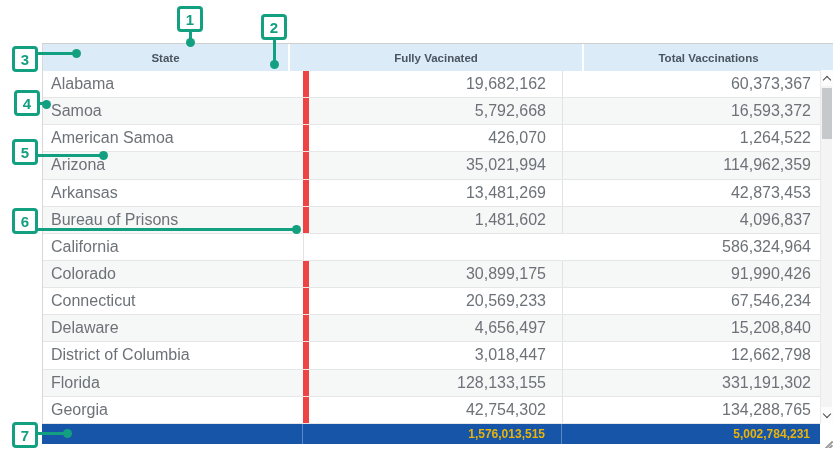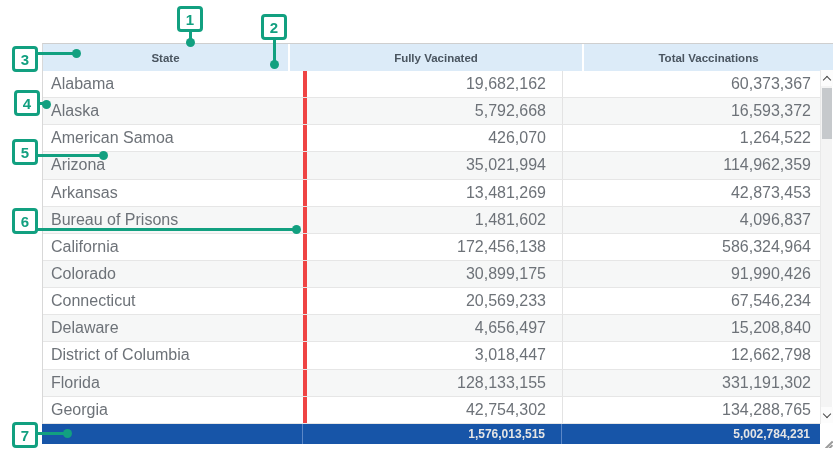--- a/index.html
+++ b/index.html
@@ -21,27 +21,27 @@
       font-size:11.5px;font-weight:700;color:var(--header-text);}
   .th-state{width:245px;}
   .th-fully{width:294px;border-left:2px solid #fff;}
   .th-total{flex:1;border-left:2px solid #fff;}
 
   .tbody{position:relative;width:778px;}
   .trow{display:flex;height:27.15px;background:#fff;border-bottom:1px solid #e6e6e6;}
   .trow.alt{background:#f6f7f7;}
   .cell{display:flex;align-items:center;font-size:16px;color:var(--body-text);}
   .c-state{width:260px;padding-left:8px;}
-  .c-fully{width:259px;justify-content:flex-end;padding-right:16px;border-left:4px solid #ef4444;}
+  .c-fully{width:259px;justify-content:flex-end;padding-right:16px;border-left:6px solid #ef4444;}
   .c-total{flex:1;justify-content:flex-end;padding-right:10px;border-left:1px solid #e3e3e3;}
 
   
   .total-row{position:absolute;left:42px;top:424px;width:778px;height:20px;
              background:var(--total-blue);display:flex;}
-  .tcell{display:flex;align-items:center;font-size:12px;font-weight:700;color:#e5e5e5;}
+  .tcell{display:flex;align-items:center;font-size:12px;font-weight:700;color:#eab308;}
   .t-state{width:260px;}
   .t-fully{width:259px;justify-content:flex-end;padding-right:16px;border-left:1px solid #5b87c7;}
   .t-total{flex:1;justify-content:flex-end;padding-right:10px;border-left:1px solid #5b87c7;}
 
   
   .scrollbar{position:absolute;left:820px;top:70px;width:12px;height:353px;
              background:#f4f4f4;border-left:1px solid #e9e9e9;}
   .sb-btn{position:absolute;left:0;width:12px;height:16px;background:#fcfcfc;
           display:flex;align-items:center;justify-content:center;}
   .sb-up{top:0;}
@@ -77,21 +77,21 @@
       <div class="th th-fully">Fully Vacinated</div>
       <div class="th th-total">Total Vaccinations</div>
     </div>
     <div class="tbody">
         <div class="trow">
           <div class="cell c-state">Alabama</div>
           <div class="cell c-fully">19,682,162</div>
           <div class="cell c-total">60,373,367</div>
         </div>
         <div class="trow alt">
-          <div class="cell c-state">Alaska</div>
+          <div class="cell c-state">Samoa</div>
           <div class="cell c-fully">5,792,668</div>
           <div class="cell c-total">16,593,372</div>
         </div>
         <div class="trow">
           <div class="cell c-state">American Samoa</div>
           <div class="cell c-fully">426,070</div>
           <div class="cell c-total">1,264,522</div>
         </div>
         <div class="trow alt">
           <div class="cell c-state">Arizona</div>
@@ -103,21 +103,20 @@
           <div class="cell c-fully">13,481,269</div>
           <div class="cell c-total">42,873,453</div>
         </div>
         <div class="trow alt">
           <div class="cell c-state">Bureau of Prisons</div>
           <div class="cell c-fully">1,481,602</div>
           <div class="cell c-total">4,096,837</div>
         </div>
         <div class="trow">
           <div class="cell c-state">California</div>
-          <div class="cell c-fully">172,456,138</div>
           <div class="cell c-total">586,324,964</div>
         </div>
         <div class="trow alt">
           <div class="cell c-state">Colorado</div>
           <div class="cell c-fully">30,899,175</div>
           <div class="cell c-total">91,990,426</div>
         </div>
         <div class="trow">
           <div class="cell c-state">Connecticut</div>
           <div class="cell c-fully">20,569,233</div>

